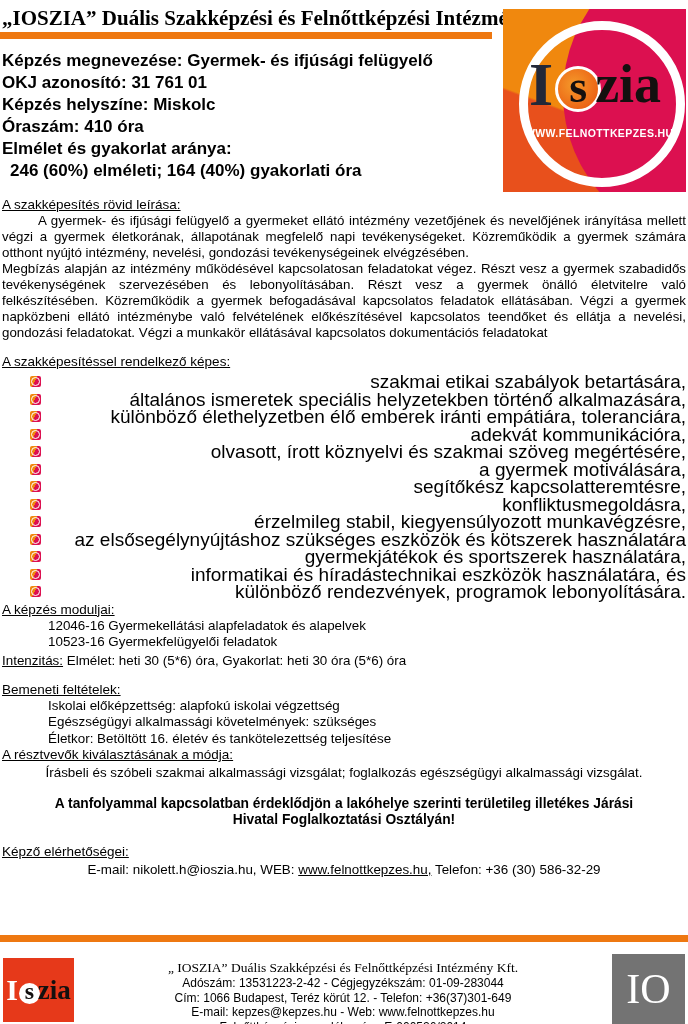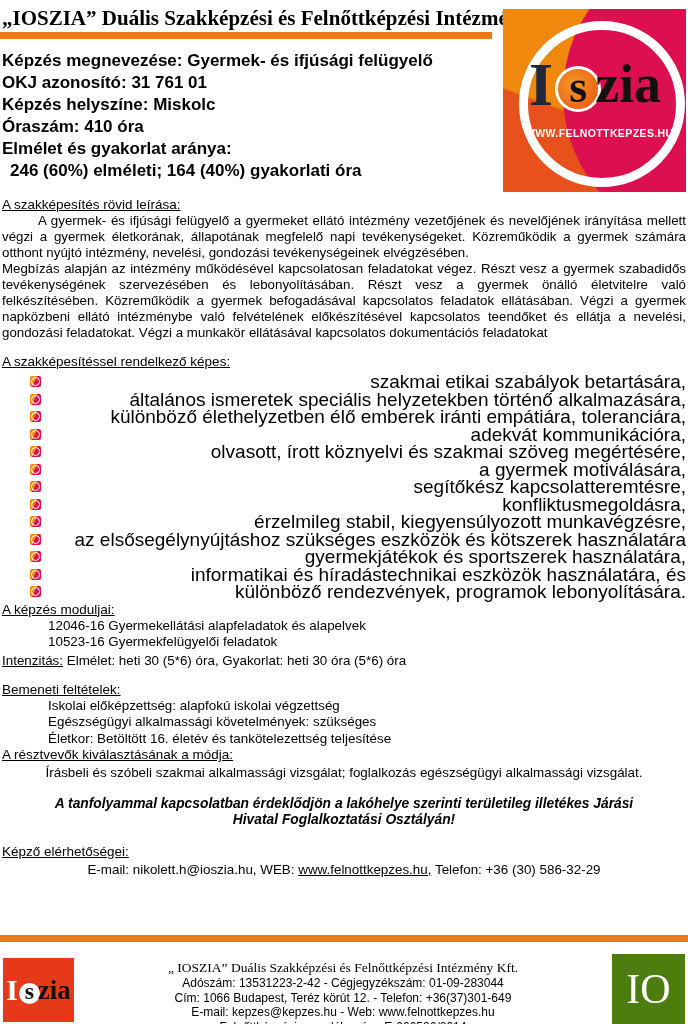--- a/index.html
+++ b/index.html
@@ -73,21 +73,21 @@
     border:1.5px solid #fff;border-radius:50%;display:block;box-sizing:border-box;
   }
 
   .sublines div{font-size:13.4px;line-height:16.5px;padding-left:46px;}
   .inline-line{font-size:13.4px;line-height:16px;margin-top:2px;}
   .center-line{font-size:13.4px;line-height:16px;text-align:center;margin-top:2px;}
   .u{text-decoration:underline;}
 
   .notice{
     margin:15px auto 0 auto;padding:0 42px;text-align:center;
-    font-weight:bold;font-style:italic;font-size:13.8px;line-height:16px;
+    font-weight:bold;font-size:13.8px;line-height:16px;
   }
 
   
   .footer-bar{position:absolute;left:0;top:929px;width:688px;height:7px;background:#ee7811;}
   .footer{position:absolute;left:0;top:944px;width:688px;display:flex;align-items:flex-start;}
   .f-logo-left{
     width:71px;height:64px;background:#e6391a;margin:8px 0 0 3px;flex:none;
     display:flex;align-items:center;justify-content:center;
     font-family:"Liberation Serif","DejaVu Serif",serif;font-weight:bold;
   }
@@ -95,21 +95,21 @@
   .fl-dot{
     width:21px;height:21px;border-radius:50%;background:#fff;flex:none;
     display:flex;align-items:center;justify-content:center;margin:6px -2px 0 1px;
   }
   .fl-s{color:#14100f;font-size:24px;line-height:21px;margin-top:-3px;}
   .fl-zia{color:#14100f;font-size:27px;}
   .f-center{flex:1;text-align:center;padding-top:10px;}
   .f-company{font-family:"Liberation Serif","DejaVu Serif",serif;font-size:13.5px;line-height:16px;}
   .f-line{font-size:12px;line-height:14.5px;}
   .f-logo-right{
-    width:73px;height:70px;background:#4d7c0f;margin:4px 3px 0 0;flex:none;
+    width:73px;height:70px;background:#737373;margin:4px 3px 0 0;flex:none;
     display:flex;align-items:center;justify-content:center;
     font-family:"Liberation Serif","DejaVu Serif",serif;
     color:#fff;font-size:42px;
   }
 </style>
 </head>
 <body>
 
 <div class="page">
 

